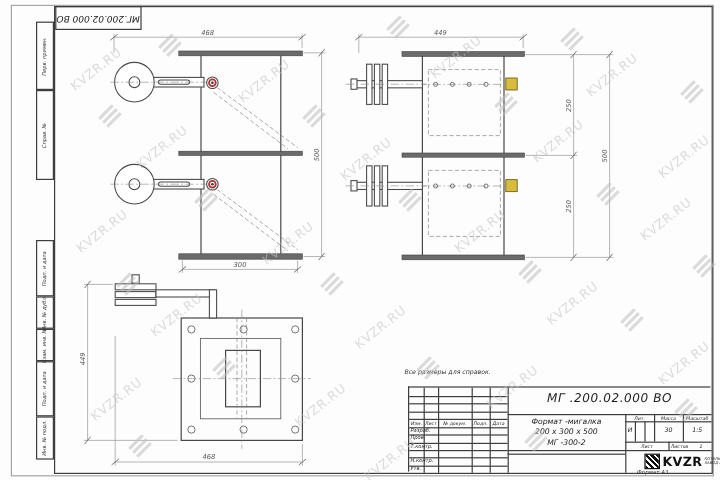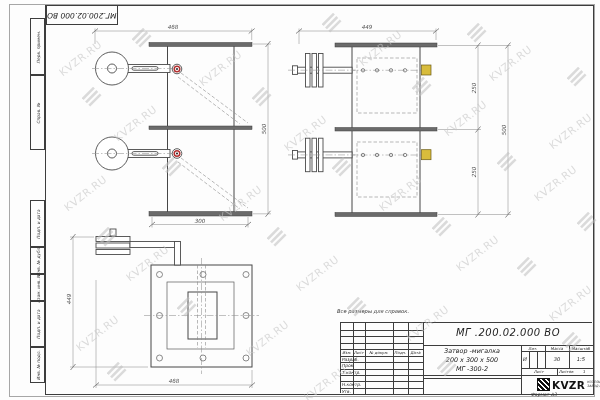--- a/index.html
+++ b/index.html
@@ -305,21 +305,21 @@
     <div class="t tb-small c" style="left:67px;top:27px;width:15px;">Дата</div>
 
     <div class="t tb-row" style="left:1px;top:34px;">Разраб.</div>
     <div class="t tb-row" style="left:1px;top:40.3px;">Пров.</div>
     <div class="t tb-row" style="left:1px;top:46.7px;">Т.контр.</div>
     <div class="t tb-row" style="left:1px;top:59.3px;">Н.контр.</div>
     <div class="t tb-row" style="left:1px;top:65.7px;">Утв.</div>
 
     <div class="t doc-number c" style="left:82px;top:4px;width:170px;">МГ .200.02.000 ВО</div>
 
-    <div class="t name-line c" style="left:82px;top:24px;width:98px;">Затвор -мигалка</div>
+    <div class="t name-line c" style="left:82px;top:24px;width:98px;">Формат -мигалка</div>
     <div class="t name-line c" style="left:82px;top:33px;width:98px;">200 х 300 х 500</div>
     <div class="t name-line c" style="left:82px;top:42px;width:98px;">МГ -300-2</div>
 
     <div class="t tb-small c" style="left:180px;top:22.7px;width:24px;">Лит.</div>
     <div class="t tb-small c" style="left:204px;top:22.7px;width:24px;">Масса</div>
     <div class="t tb-small c" style="left:228px;top:22.7px;width:24px;">Масштаб</div>
     <div class="t tb-val c" style="left:180px;top:33px;width:8px;">И</div>
     <div class="t tb-val c" style="left:204px;top:33px;width:24px;">30</div>
     <div class="t tb-val c" style="left:228px;top:33px;width:24px;">1:5</div>
 

